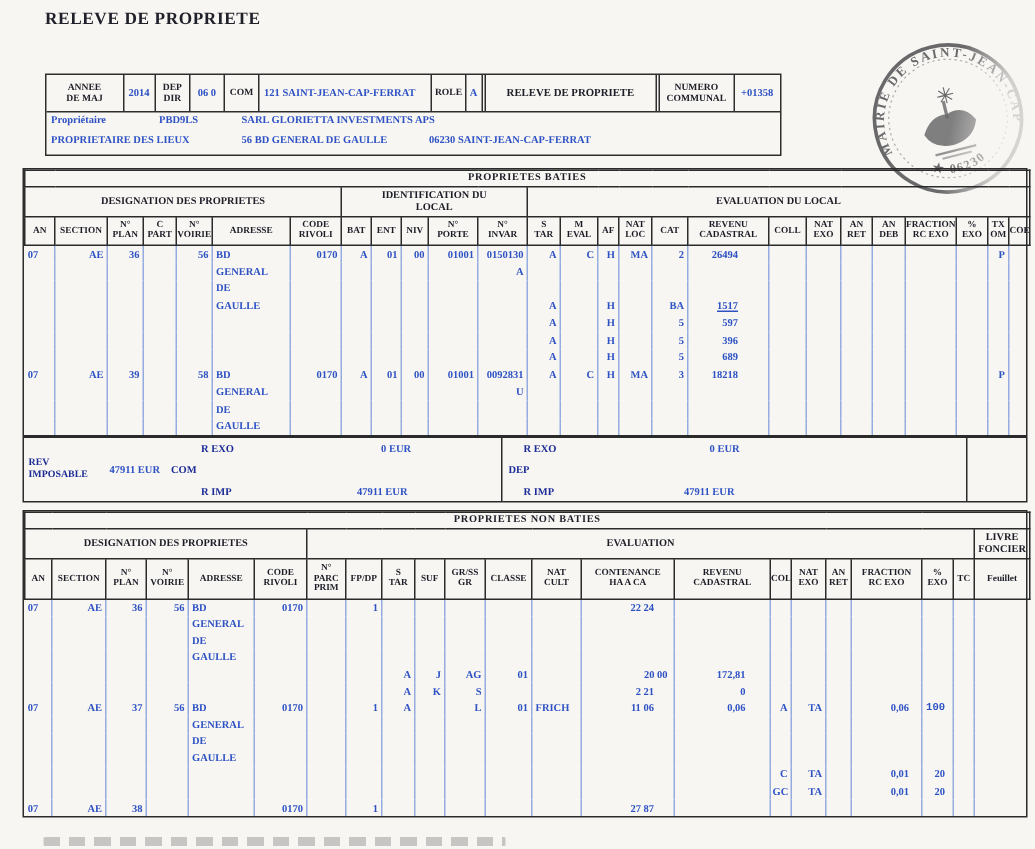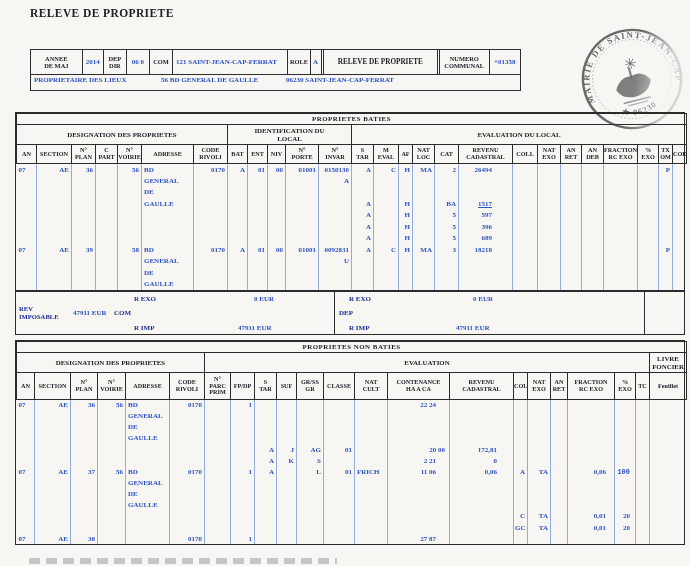--- a/index.html
+++ b/index.html
@@ -56,20 +56,25 @@
 DIR</div>
     <div class="v c-sep" style="width:25px">06 0</div>
     <div class="c-sep" style="width:25px">COM</div>
     <div class="v c-sep lft" style="width:125px">121 SAINT-JEAN-CAP-FERRAT</div>
     <div class="c-sep" style="width:24px">ROLE</div>
     <div class="v c-sep" style="width:12px">A</div>
     <div class="c-dbl" style="width:126px;font-size:7.2px">RELEVE DE PROPRIETE</div>
     <div class="c-dbl" style="width:56px">NUMERO
 COMMUNAL</div>
     <div class="v c-sep" style="width:34px">+01358</div>
+  </div>
+  <div class="idrow2">
+    <span class="blue" style="left:3px">Propriétaire</span>
+    <span class="blue" style="left:75px">PBD9LS</span>
+    <span class="blue" style="left:130px">SARL GLORIETTA INVESTMENTS APS</span>
   </div>
   <div class="idrow3">
     <span class="blue" style="left:3px">PROPRIETAIRE DES LIEUX</span>
     <span class="blue" style="left:130px">56 BD GENERAL DE GAULLE</span>
     <span class="blue" style="left:255px">06230 SAINT-JEAN-CAP-FERRAT</span>
   </div>
 </div>
 
 <div class="stamp">
   <svg width="112" height="110" viewBox="0 0 112 110">

